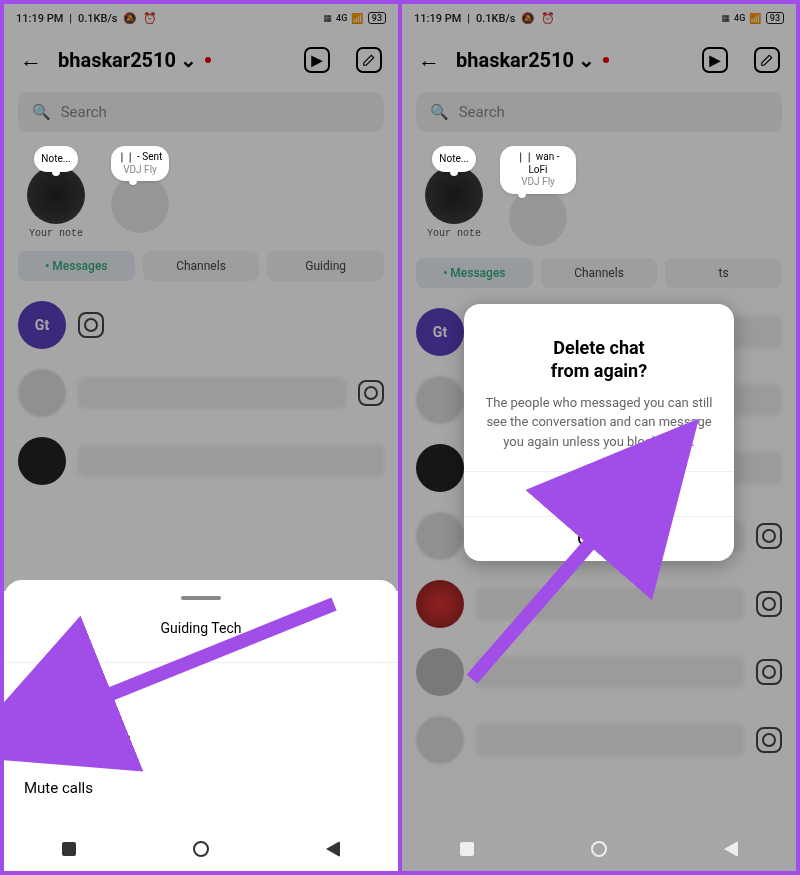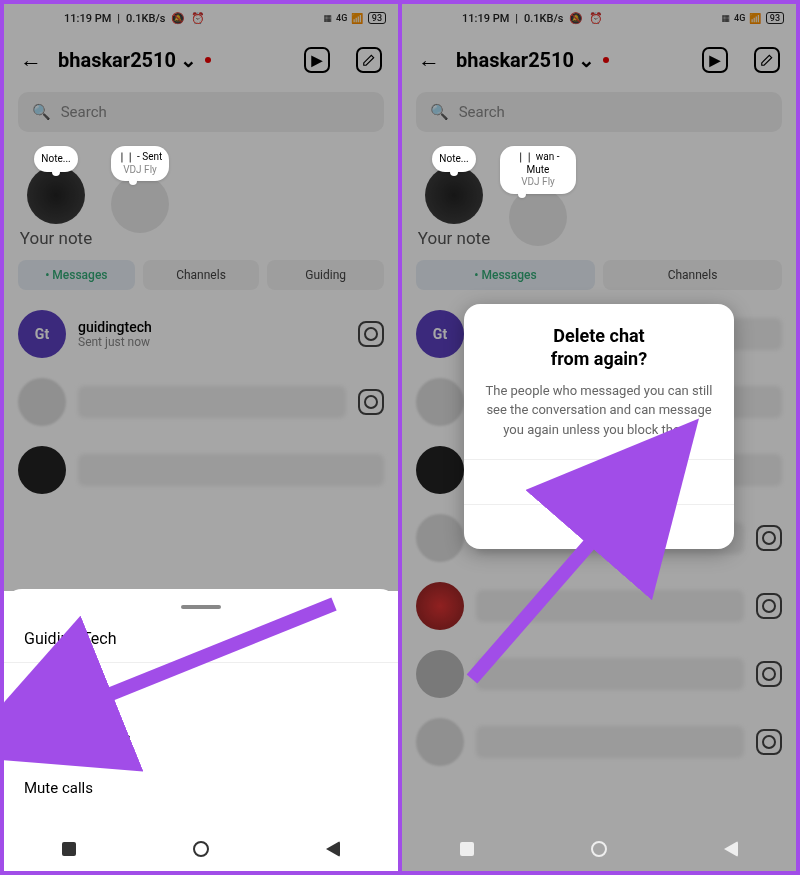--- a/index.html
+++ b/index.html
@@ -1,61 +1,61 @@
 <!DOCTYPE html>
 <html><head>
 <meta charset="utf-8">
 <style>
 * { box-sizing: border-box; margin: 0; padding: 0; font-family: -apple-system, BlinkMacSystemFont, 'Segoe UI', Roboto, Helvetica, Arial, sans-serif; }
 body { background: #fff; width: 800px; height: 875px; display: flex; }
 .phone { width: 400px; height: 875px; border: 4px solid #a14de8; position: relative; overflow: hidden; background: #fff; }
 .phone.right { border-left-width: 2px; }
 .phone.left { border-right-width: 2px; }
 .status-bar { height: 28px; display: flex; justify-content: space-between; align-items: center; padding: 0 12px; font-size: 11px; color: #222; font-weight: 500; }
-.status-left { display: flex; gap: 6px; align-items: center; margin-left: 48px; }
+.status-left { display: flex; gap: 6px; align-items: center; }
 .status-right { display: flex; gap: 4px; align-items: center; font-size: 10px; }
 .header { height: 56px; display: flex; align-items: center; padding: 0 16px; gap: 16px; }
 .back-arrow { font-size: 22px; }
 .username { font-size: 20px; font-weight: 700; flex: 1; display: flex; align-items: center; gap: 4px; }
 .red-dot { width: 6px; height: 6px; background: #e00; border-radius: 50%; margin-left: 4px; }
 .header-icon { width: 26px; height: 26px; display: flex; align-items: center; justify-content: center; border: 2px solid #000; border-radius: 7px; font-size: 14px; font-weight: bold; margin-left: 10px; }
 .search-bar { margin: 4px 14px; height: 40px; background: #f0f0f0; border-radius: 10px; display: flex; align-items: center; padding: 0 14px; gap: 10px; color: #888; font-size: 15px; }
 .notes-row { display: flex; gap: 8px; padding: 10px 14px 6px; }
 .note-item { display: flex; flex-direction: column; align-items: center; width: 76px; position: relative; }
 .note-bubble { background: #fff; border-radius: 14px; padding: 5px 7px; font-size: 10px; box-shadow: 0 1px 3px rgba(0,0,0,0.15); text-align: center; line-height: 1.25; min-height: 26px; display: flex; flex-direction: column; justify-content: center; position: relative; z-index: 2;}
 .note-bubble::after { content: ''; position: absolute; bottom: -4px; left: 18px; width: 8px; height: 8px; background: #fff; border-radius: 50%; box-shadow: 0 1px 2px rgba(0,0,0,0.1); }
 .note-avatar { width: 58px; height: 58px; border-radius: 50%; background: #333; margin-top: -6px; background-size: cover; background-position: center; }
 .note-avatar.first { background: radial-gradient(#222, #444); }
 .note-avatar.second { background: #e9e9e9; }
-.note-label { font-size: 17px; color: #555; margin-top: 4px; }
+.note-label { font-size: 10px; color: #555; margin-top: 4px; font-family: Liberation Mono, monospace; }
 .tabs { display: flex; padding: 6px 14px; gap: 8px; }
 .tab { flex: 1; text-align: center; padding: 8px 8px; font-size: 12px; color: #444; background: #f3f3f3; border-radius: 8px; }
 .tab.active { background: #e8eff6; color: #3a7; font-weight: 500; }
 .chat-list { padding-top: 4px; }
 .chat-row { display: flex; align-items: center; padding: 10px 14px; gap: 12px; }
 .chat-avatar { width: 48px; height: 48px; border-radius: 50%; background: #5b3fbf; display: flex; align-items: center; justify-content: center; color: #fff; font-weight: bold; font-size: 14px; }
 .chat-avatar.blur { background: #ddd; filter: blur(1px); }
 .chat-avatar.dark { background: #222; }
 .chat-avatar.red { background: radial-gradient(#d33, #822); }
 .chat-avatar.grey { background: #bbb; }
 .chat-text { flex: 1; }
 .chat-name { font-size: 14px; font-weight: 500; }
 .chat-sub { font-size: 12px; color: #888; }
 .chat-blur { flex: 1; height: 32px; background: #eee; border-radius: 6px; filter: blur(2px); }
 .cam-icon { width: 26px; height: 26px; display: flex; align-items: center; justify-content: center; border: 2px solid #444; border-radius: 8px; position: relative; }
 .cam-icon::before { content: ''; width: 10px; height: 10px; border: 2px solid #444; border-radius: 50%; }
 .scrim { position: absolute; inset: 0; background: rgba(0,0,0,0.35); }
 .bottom-sheet { position: absolute; left: 0; right: 0; bottom: 0; background: #fff; border-radius: 18px 18px 0 0; padding: 10px 0 58px; }
 .sheet-handle { width: 40px; height: 4px; background: #888; border-radius: 2px; margin: 6px auto 10px; }
-.sheet-title { font-size: 16px; padding: 10px 20px 14px; border-bottom: 1px solid #eee; }
+.sheet-title { font-size: 14px; padding: 10px 20px 26px; border-bottom: 1px solid #eee; text-align: center; }
 .sheet-item { font-size: 15px; padding: 16px 20px; }
 .arrow { position: absolute; pointer-events: none; z-index: 100; }
 .arrow svg { overflow: visible; }
 .dialog { position: absolute; left: 50%; top: 300px; transform: translateX(-50%); width: 270px; background: #fff; border-radius: 16px; text-align: center; box-shadow: 0 4px 20px rgba(0,0,0,0.3); overflow: hidden; }
-.dialog-title { font-size: 18px; font-weight: 700; padding: 20px 20px 10px; line-height: 1.3; }
+.dialog-title { font-size: 18px; font-weight: 700; padding: 20px 20px 10px; line-height: 1.3; margin-top: 12px; }
 .dialog-body { font-size: 13px; color: #666; padding: 0 18px 20px; line-height: 1.5; }
 .dialog-btn { border-top: 1px solid #eee; padding: 14px; font-size: 14px; font-weight: 600; }
 .dialog-btn.red { color: #e53935; }
 .nav-bar { position: absolute; bottom: 0; left: 0; right: 0; height: 44px; display: flex; justify-content: space-around; align-items: center; background: transparent; }
 .nav-sq { width: 14px; height: 14px; background: #999; border-radius: 2px; }
 .nav-circ { width: 16px; height: 16px; border: 2px solid #999; border-radius: 50%; }
 .nav-tri { width: 0; height: 0; border-top: 8px solid transparent; border-bottom: 8px solid transparent; border-right: 14px solid #999; border-radius: 2px; }
 .phone.left .nav-sq, .phone.left .nav-circ, .phone.left .nav-tri { filter: brightness(0.6); }
 .phone.left .nav-sq { background: #555; }
 .phone.left .nav-circ { border-color: #555; }
@@ -117,24 +117,20 @@
       </div>
     </div>
     <div class="tabs">
       <div class="tab active"><span>•</span> <span>Messages</span></div>
       <div class="tab">Channels</div>
       <div class="tab">Guiding</div>
     </div>
     <div class="chat-list">
       <div class="chat-row">
         <div class="chat-avatar">Gt</div>
-        <div class="chat-text">
-          <div class="chat-name">guidingtech</div>
-          <div class="chat-sub">Sent just now</div>
-        </div>
         <div class="cam-icon"></div>
       </div>
       <div class="chat-row">
         <div class="chat-avatar blur"></div>
         <div class="chat-blur"></div>
         <div class="cam-icon"></div>
       </div>
       <div class="chat-row">
         <div class="chat-avatar dark"></div>
         <div class="chat-blur"></div>
@@ -202,29 +198,30 @@
       <span>Search</span>
     </div>
     <div class="notes-row">
       <div class="note-item">
         <div class="note-bubble">Note...</div>
         <div class="note-avatar first"></div>
         <div class="note-label">Your note</div>
       </div>
       <div class="note-item">
         <div class="note-bubble">
-          <div>❘❘ wan - Mute</div>
+          <div>❘❘ wan - LoFi</div>
           <div style="color:#888;">VDJ Fly</div>
         </div>
         <div class="note-avatar second"></div>
       </div>
     </div>
     <div class="tabs">
       <div class="tab active"><span>•</span> <span>Messages</span></div>
       <div class="tab">Channels</div>
+      <div class="tab" style="overflow:hidden;">ts</div>
     </div>
     <div class="chat-list">
       <div class="chat-row">
         <div class="chat-avatar">Gt</div>
         <div class="chat-blur"></div>
       </div>
       <div class="chat-row">
         <div class="chat-avatar blur"></div>
         <div class="chat-blur"></div>
       </div>

